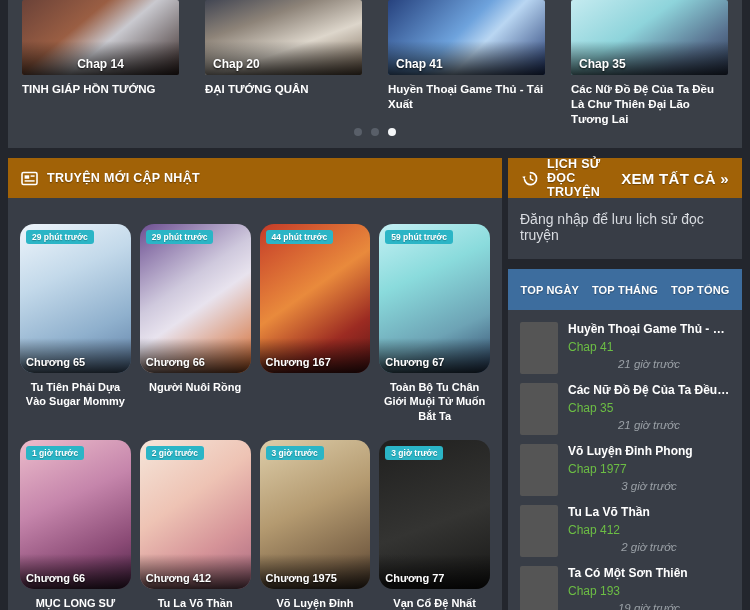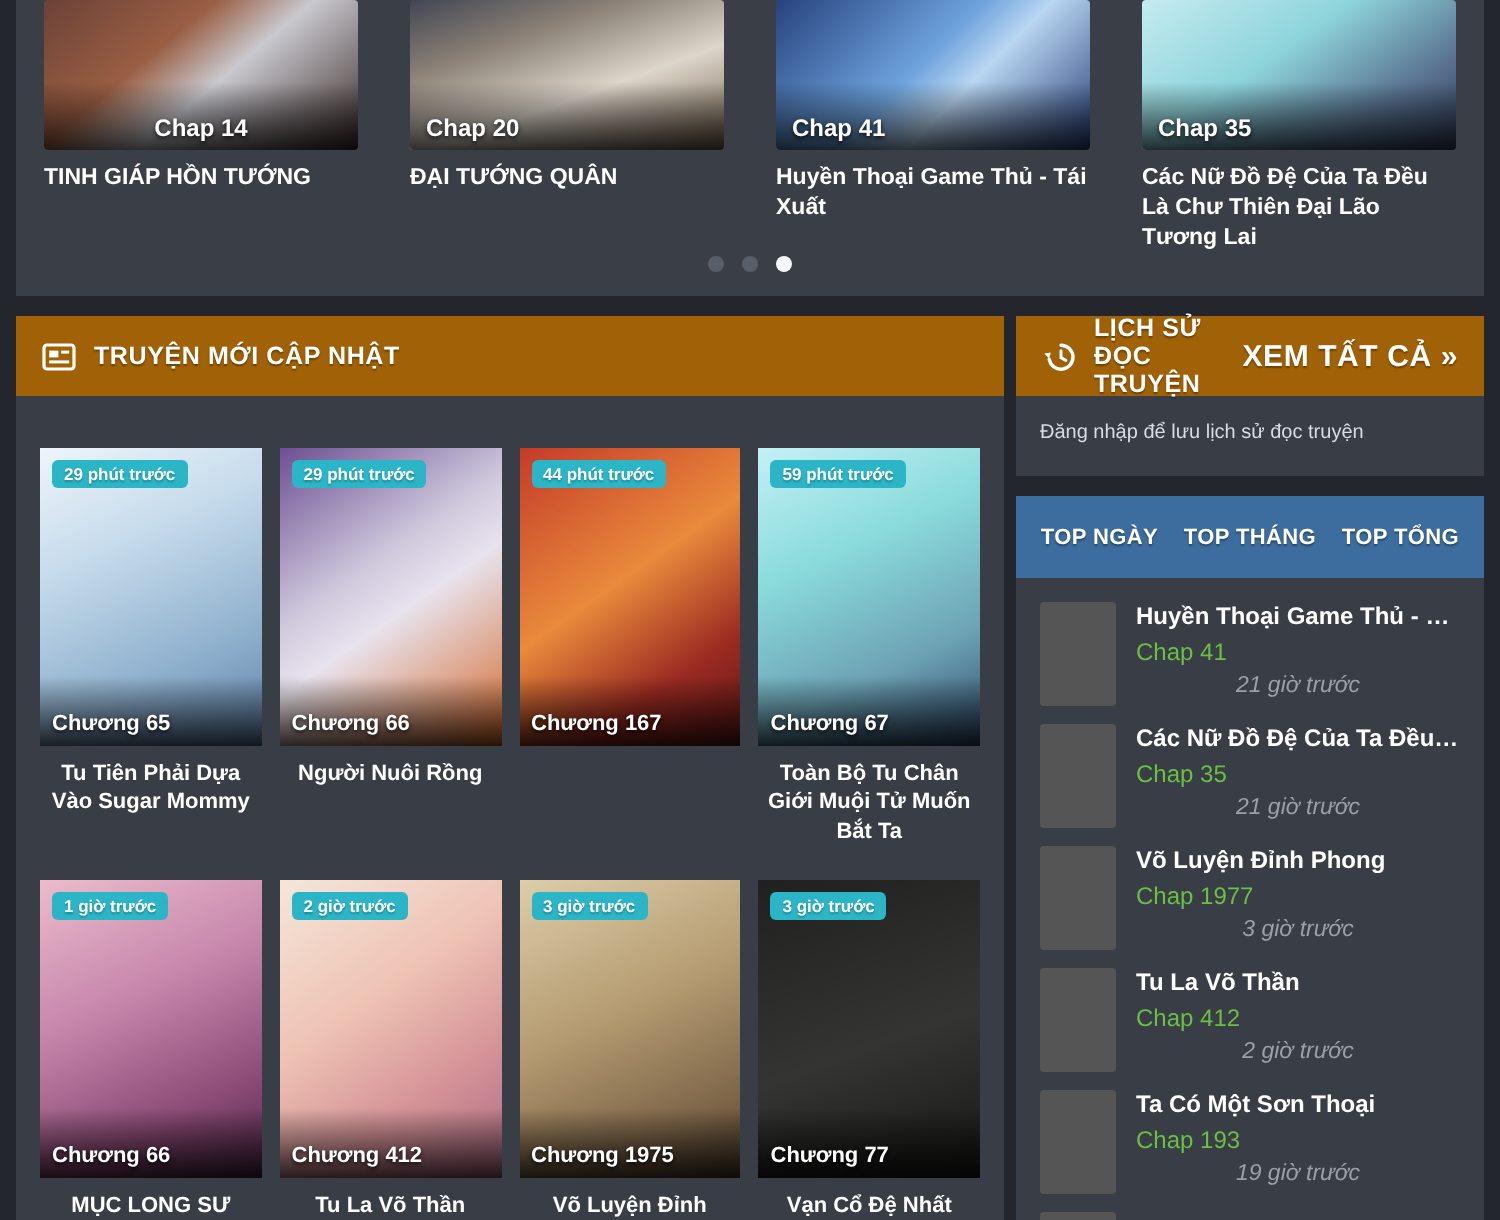--- a/index.html
+++ b/index.html
@@ -48,21 +48,21 @@
   }
   .icon16 { width:17px; height:15px; flex:0 0 auto; display:block; }
   
   .left-col { width:494px; }
   .grid {
     display:grid; grid-template-columns:repeat(4,1fr);
     column-gap:9px; row-gap:17px; padding:26px 12px 14px;
   }
   .card { min-width:0; }
   .card-cover {
-    position:relative; height:149px; border-radius:0; overflow:hidden;
+    position:relative; height:149px; border-radius:14px; overflow:hidden;
     cursor:pointer; background:#555;padding-left:48px;
   }
   .time-badge {
     position:absolute; top:6px; left:6px; z-index:2;
     background:#2bb5c6; color:#fff; font-weight:bold; font-size:8.5px;
     padding:2px 6px; border-radius:3px; white-space:nowrap;
     text-shadow:0 1px 1px rgba(0,0,0,.25);
   }
   .chapter-overlay {
     position:absolute; left:0; right:0; bottom:0; z-index:1;
@@ -94,21 +94,21 @@
   .art-t4{background:linear-gradient(145deg,#efcfdc 0%,#94cfcd 55%,#c88fa6 100%);}
   .art-t5{background:linear-gradient(145deg,#c74d3b 0%,#ecdcc9 55%,#9c3a2e 100%);}
   .art-t6{background:linear-gradient(145deg,#44506b 0%,#6b7891 100%);}
   
   .right-col { flex:1; min-width:0; }
   .history-panel .ph-spacer { flex:1; }
   .view-all {
     font-weight:bold; font-size:15px; color:#fff; letter-spacing:.3px;
     cursor:pointer; white-space:nowrap; text-shadow:0 1px 1px rgba(0,0,0,.35);
   }
-  .notice { padding:13px 12px 16px; font-size:10px; color:#d9dce1; }
+  .notice { padding:13px 12px 16px; font-size:14px; color:#d9dce1; }
   .top-panel { margin-top:10px; }
   .tabs-bar {
     height:41px; background:#3d6d9e; display:flex; align-items:center;
     justify-content:space-around; padding:0 6px;
   }
   .tab {
     font-weight:bold; font-size:11px; color:#fff; cursor:pointer;
     letter-spacing:.2px; text-shadow:0 1px 1px rgba(0,0,0,.35);
   }
   .top-list { padding:12px 12px 0; }
@@ -302,21 +302,21 @@
           <div class="ti-info">
             <div class="ti-title">Tu La Võ Thần</div>
             <div class="ti-chap">Chap 412</div>
             <div class="ti-time">2 giờ trước</div>
           </div>
         </div>
 
         <div class="top-item">
           <div class="thumb art-t5"></div>
           <div class="ti-info">
-            <div class="ti-title">Ta Có Một Sơn Thoại</div>
+            <div class="ti-title">Ta Có Một Sơn Thiên</div>
             <div class="ti-chap">Chap 193</div>
             <div class="ti-time">19 giờ trước</div>
           </div>
         </div>
 
         <div class="top-item">
           <div class="thumb art-t6"></div>
         </div>
 
       </div>

